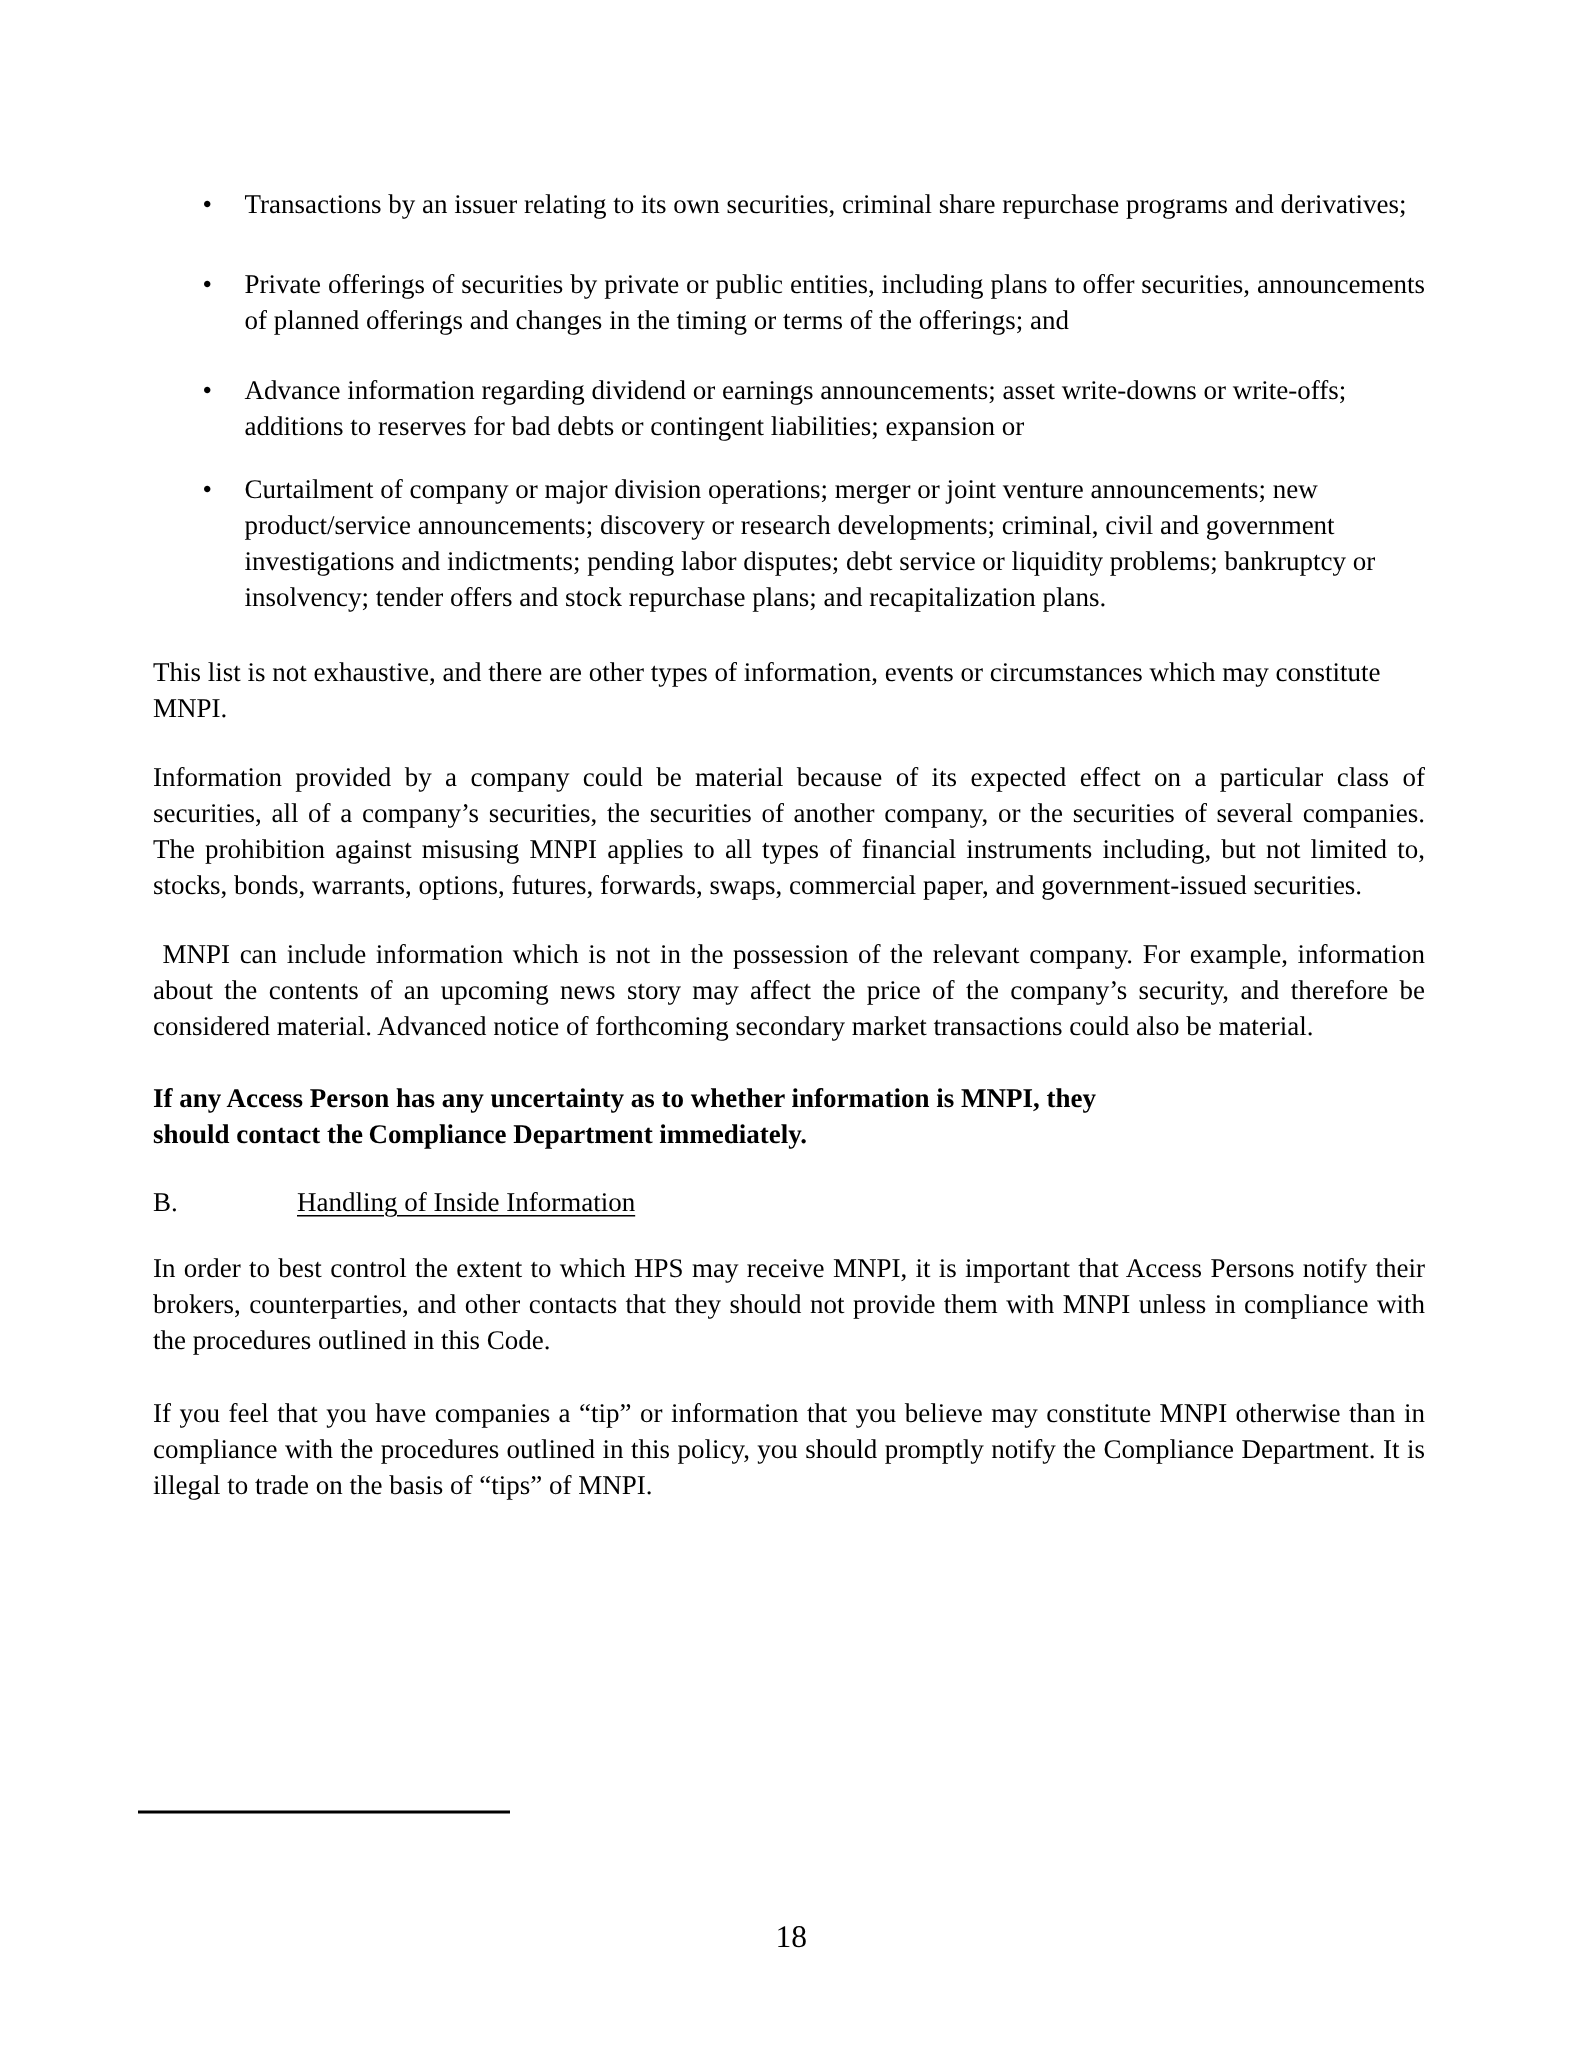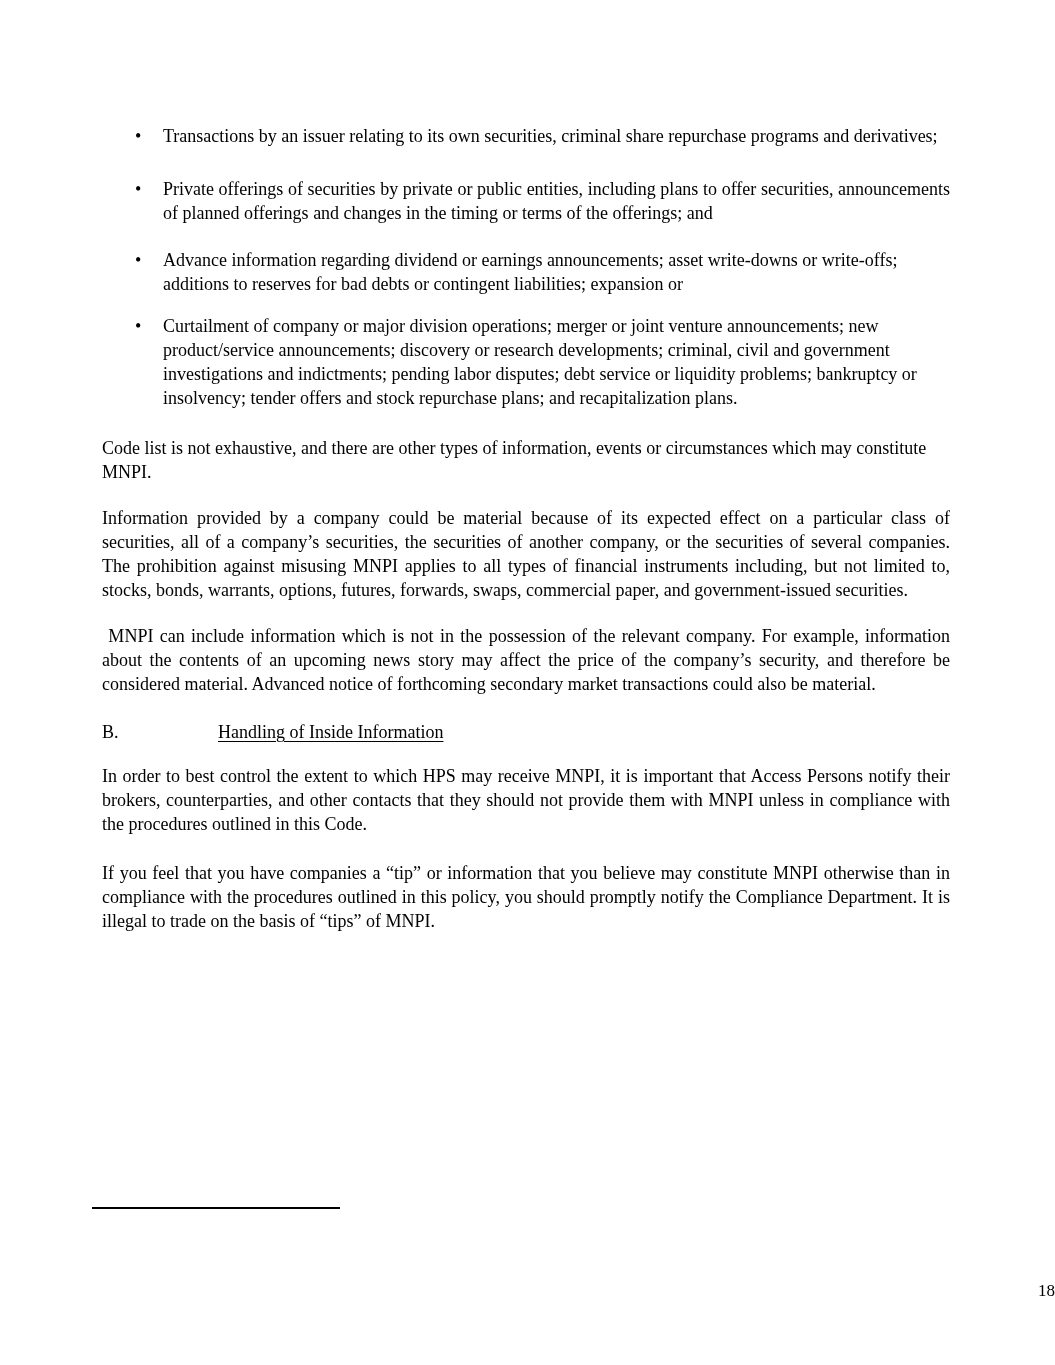--- a/index.html
+++ b/index.html
@@ -45,21 +45,20 @@
   .section-heading {
     display: flex;
   }
   .section-label {
     flex: none;
     width: 96px;
   }
   .section-title {
     text-decoration: underline;
     text-underline-offset: 3px;
-    margin-left: 20px;
   }
   .mb18 { margin-bottom: 18px; }
   .mb20 { margin-bottom: 20px; }
   .mb21 { margin-bottom: 21px; }
   .mb22 { margin-bottom: 22px; }
   .mb23 { margin-bottom: 23px; }
   .mb24 { margin-bottom: 24px; }
   .mb25 { margin-bottom: 25px; }
   .mb26 { margin-bottom: 26px; }
   .mb29 { margin-bottom: 29px; }
@@ -69,22 +68,22 @@
     top: 1207px;
     width: 248px;
     height: 0;
     border-top: 2px solid #000000;
   }
   .page-number {
     position: absolute;
     left: 0;
     right: 0;
     top: 1281px;
-    text-align: right;
-    font-size: 17px;
+    text-align: center;
+    font-size: 21px;
     line-height: 20px;
   }
 </style>
 </head>
 <body>
 
 <div class="page">
   <div class="content">
 
     <div class="bullet-item mb29">
@@ -100,26 +99,28 @@
     <div class="bullet-item mb18">
       <span class="bullet-glyph">•</span>
       <span class="bullet-text">Advance information regarding dividend or earnings announcements; asset write-downs or write-offs; additions to reserves for bad debts or contingent liabilities; expansion or</span>
     </div>
 
     <div class="bullet-item mb26">
       <span class="bullet-glyph">•</span>
       <span class="bullet-text">Curtailment of company or major division operations; merger or joint venture announcements; new product/service announcements; discovery or research developments; criminal, civil and government investigations and indictments; pending labor disputes; debt service or liquidity problems; bankruptcy or insolvency; tender offers and stock repurchase plans; and recapitalization plans.</span>
     </div>
 
-    <p class="para mb22">Code list is not exhaustive, and there are other types of information, events or circumstances which may constitute MNPI.</p>
+    <p class="para mb22">This list is not exhaustive, and there are other types of information, events or circumstances which may constitute MNPI.</p>
 
     <p class="para justify mb22">Information provided by a company could be material because of its expected effect on a particular class of securities, all of a company’s securities, the securities of another company, or the securities of several companies. The prohibition against misusing MNPI applies to all types of financial instruments including, but not limited to, stocks, bonds, warrants, options, futures, forwards, swaps, commercial paper, and government-issued securities.</p>
 
     <p class="para justify mb24">&nbsp;MNPI can include information which is not in the possession of the relevant company. For example, information about the contents of an upcoming news story may affect the price of the company’s security, and therefore be considered material. Advanced notice of forthcoming secondary market transactions could also be material.</p>
 
+    <div class="bold-para mb21">If any Access Person has any uncertainty as to whether information is MNPI, they
+should contact the Compliance Department immediately.</div>
 
     <div class="section-heading mb20">
       <span class="section-label">B.</span>
       <span class="section-title">Handling of Inside Information</span>
     </div>
 
     <p class="para justify mb25">In order to best control the extent to which HPS may receive MNPI, it is important that Access Persons notify their brokers, counterparties, and other contacts that they should not provide them with MNPI unless in compliance with the procedures outlined in this Code.</p>
 
 
     <p class="para justify">If you feel that you have companies a “tip” or information that you believe may constitute MNPI otherwise than in compliance with the procedures outlined in this policy, you should promptly notify the Compliance Department. It is illegal to trade on the basis of “tips” of MNPI.</p>

